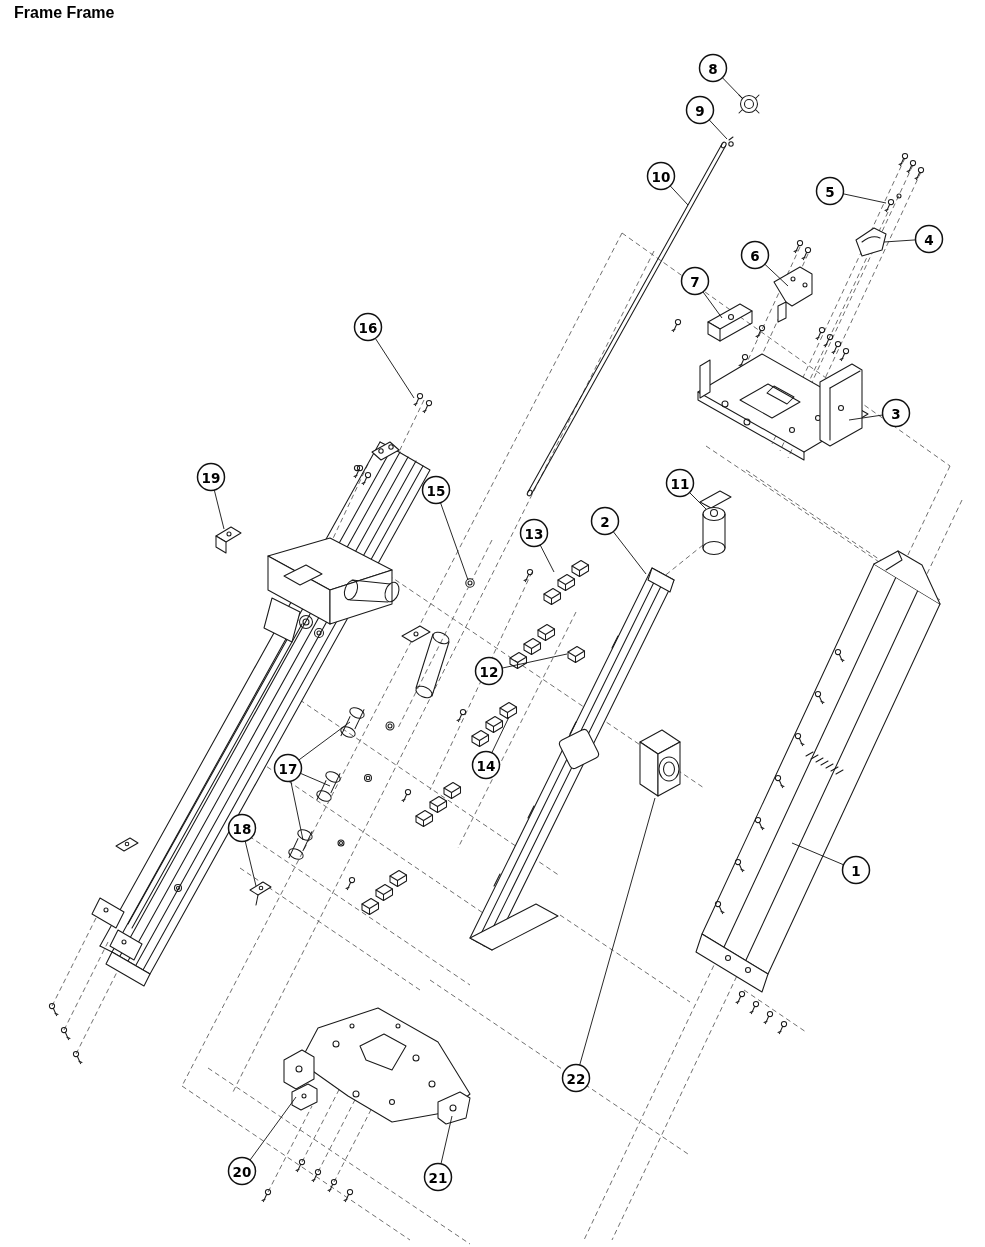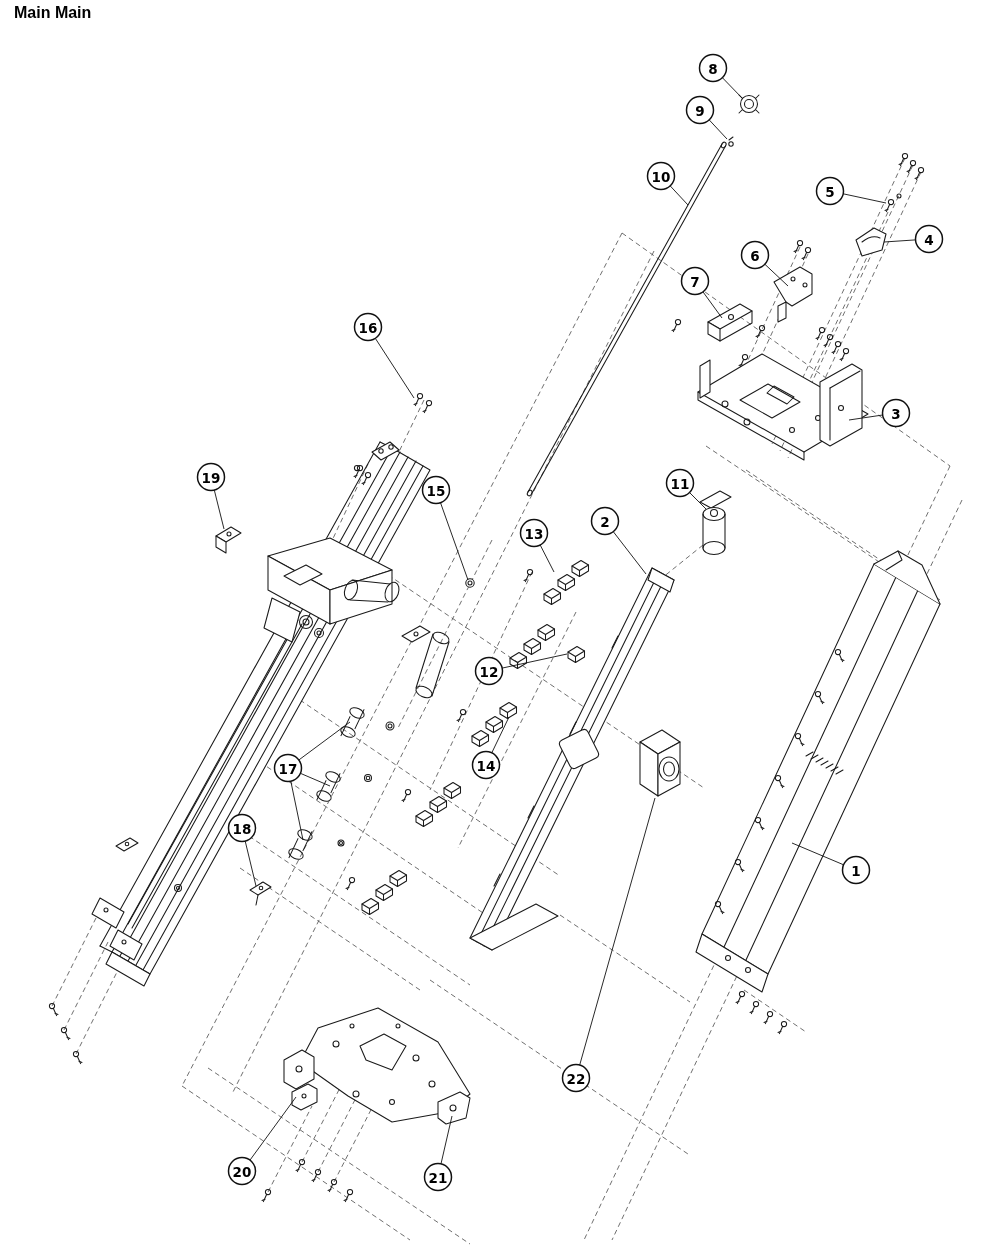--- a/index.html
+++ b/index.html
@@ -13,21 +13,21 @@
   .ink .face{fill:#fff;}
   .leader{stroke:#111;stroke-width:.9;}
   .callout-circle{fill:#fff;stroke:#111;stroke-width:1.5;}
   .callout-number{font-family:"DejaVu Sans",sans-serif;font-size:13.5px;font-weight:bold;fill:#000;
                   text-anchor:middle;dominant-baseline:central;}
 </style>
 </head>
 <body>
 
 <div class="page">
-  <h1 class="title">Main Main</h1>
+  <h1 class="title">Frame Frame</h1>
 
   <svg class="diagram" viewBox="0 0 985 1247">
     <defs>
       <g id="screw-dl">
           <circle cx="0" cy="0" r="2.6"></circle>
           <line x1="-1.3" y1="2.3" x2="-4.6" y2="9.6"></line>
           <line x1="-3" y1="7.2" x2="-6" y2="8.4"></line>
         </g>
       <g id="screw-dr">
           <circle cx="0" cy="0" r="2.6"></circle>

